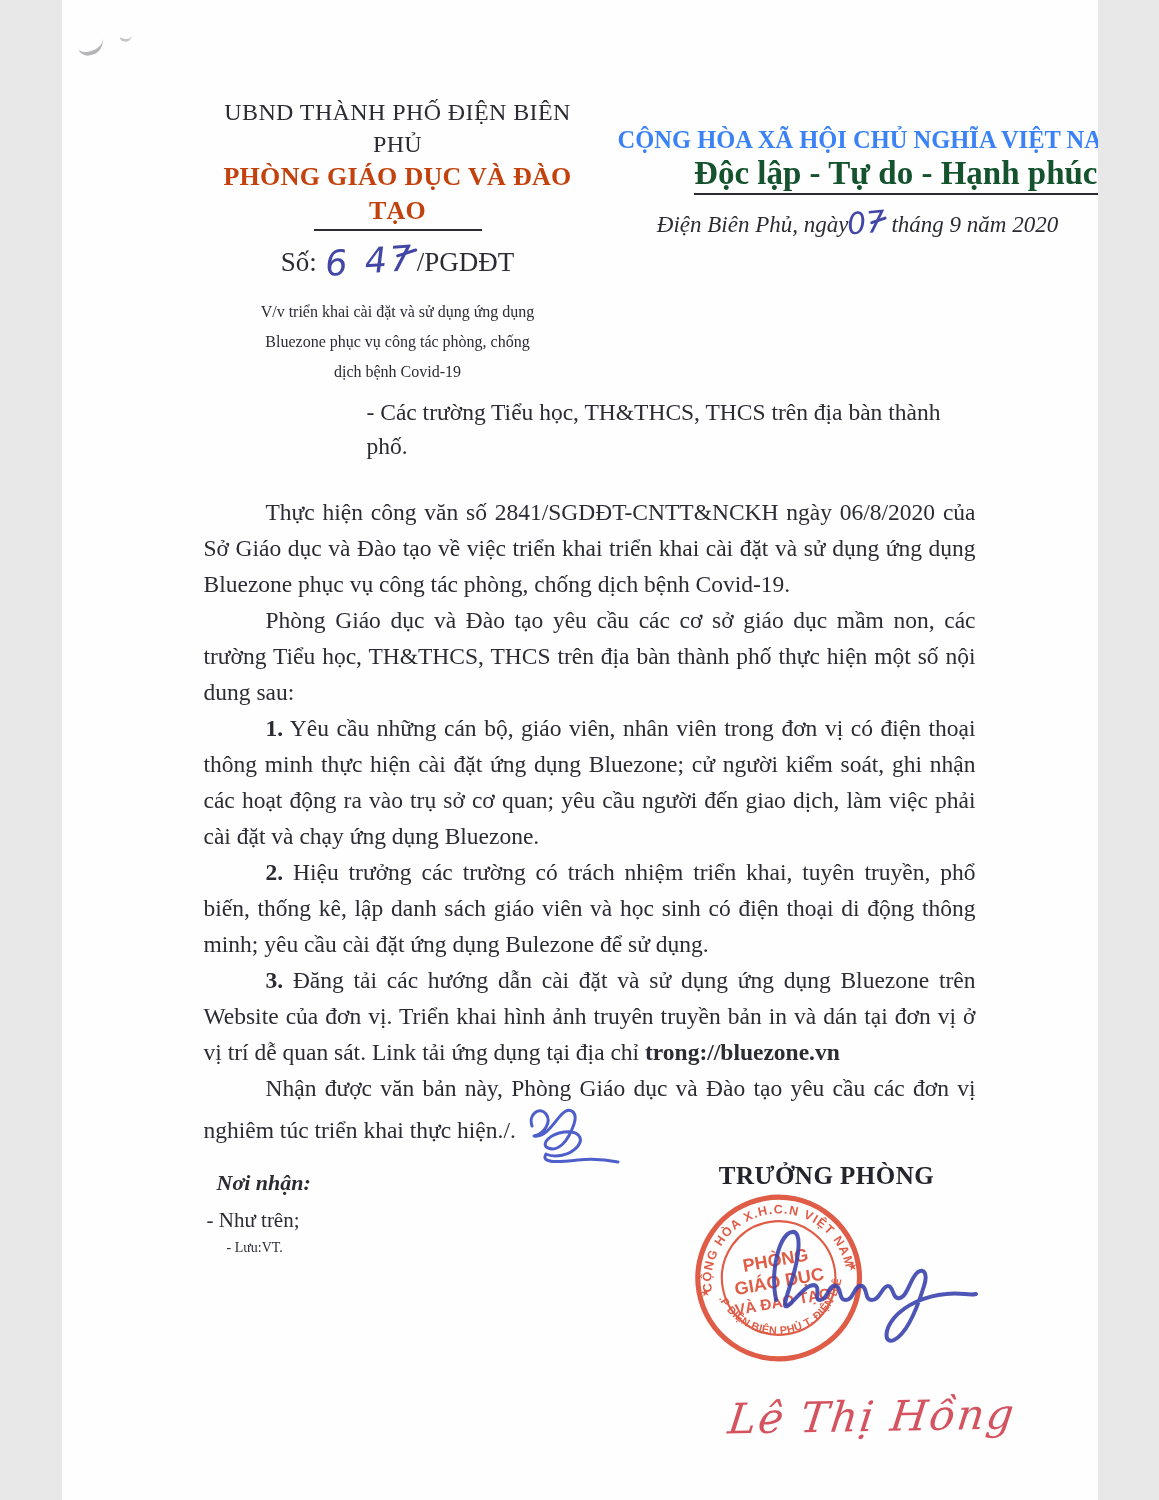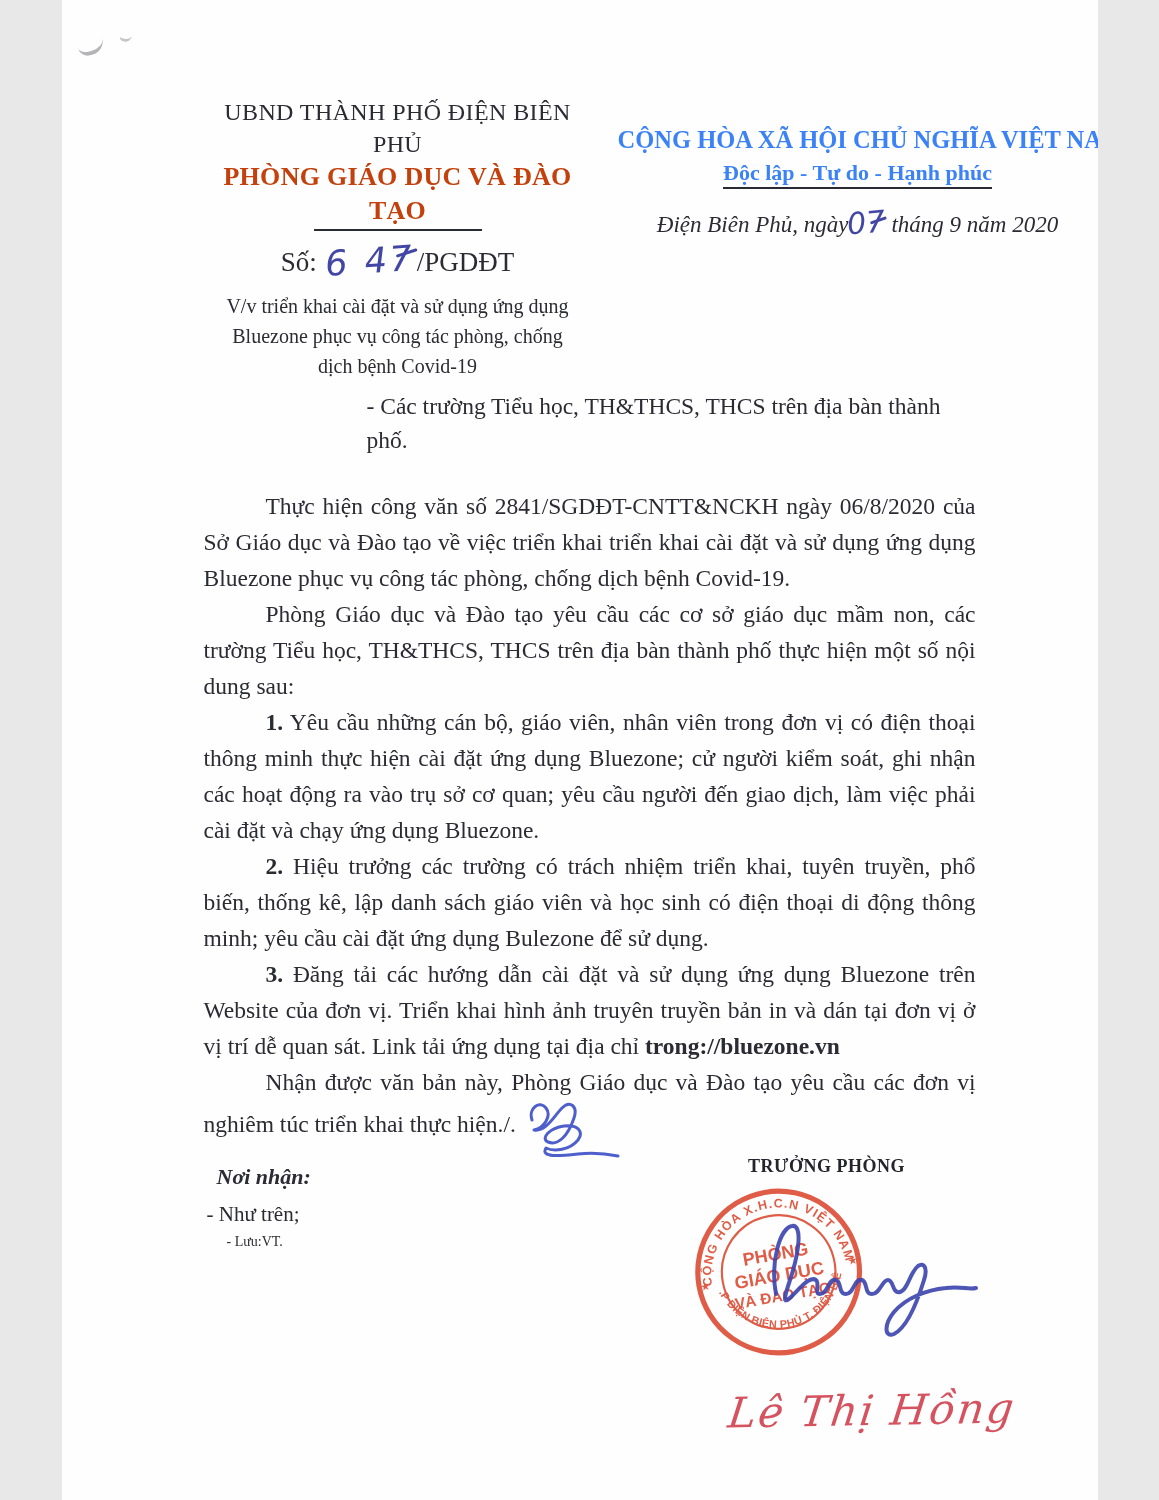--- a/index.html
+++ b/index.html
@@ -27,23 +27,23 @@
   .h-left .org-parent{font-size:24px;line-height:32px;letter-spacing:.4px;}
   .h-left .org-name{font-size:26px;line-height:34px;font-weight:bold;letter-spacing:.3px;color:#c2410c;}
   .rule-left{width:168px;border-bottom:2.5px solid #2b2b33;margin:1px auto 4px;}
   .so-line{font-size:27px;line-height:48px;white-space:nowrap;}
   .hand{position:relative;display:inline-block;
     font-family:"DejaVu Sans","Liberation Sans",sans-serif;
     font-style:italic;color:#4247a6;}
   .hand-so{font-size:35px;transform:rotate(-4deg) translateY(2px);margin:0 2px 0 8px;letter-spacing:3px;}
   .hand .cross{position:absolute;background:#4247a6;height:3px;border-radius:2px;transform:rotate(-14deg);}
   .hand-so .cross{width:22px;right:-3px;top:17px;}
-  .subject{font-size:20px;line-height:30px;margin-top:5px;}
+  .subject{font-size:16px;line-height:30px;margin-top:11px;}
   .motto1{font-size:24.5px;line-height:32px;font-weight:bold;color:#3b82f6;white-space:nowrap;margin-top:28px;}
-  .motto2{font-size:22px;line-height:34px;font-weight:bold;color:#3b82f6;}
+  .motto2{font-size:33px;line-height:34px;font-weight:bold;color:#14532d;text-align:right;}
   .motto2 span{border-bottom:2.5px solid #2b2b33;padding-bottom:2px;}
   .date-line{font-size:23px;line-height:32px;font-style:italic;margin-top:16px;white-space:nowrap;}
   .hand-date{font-size:30px;transform:rotate(-5deg) translateY(1px);margin-left:-1px;letter-spacing:0;}
   .hand-date .cross{width:17px;right:-2px;top:13px;}
 
   
   .body-block{margin:8px 122px 0 142px;font-size:23.5px;}
   .salutation{line-height:34px;}
   .salutation .kg{margin-left:63px;}
   .salutation .rcpt{margin-left:163px;}
@@ -52,21 +52,21 @@
   .paragraphs p b{font-weight:bold;}
   .sig-initial{display:inline-block;vertical-align:-30px;margin-left:4px;}
 
   
   .footer{position:relative;height:420px;margin-top:-12px;}
   .noi-nhan-label{position:absolute;left:155px;top:14px;
     font-weight:bold;font-style:italic;font-size:22px;}
   .noi-nhan-1{position:absolute;left:145px;top:52px;font-size:21px;}
   .noi-nhan-2{position:absolute;left:145px;top:84px;font-size:14px;margin-left:20px;}
   .sign-title{position:absolute;left:600px;top:6px;width:330px;
-    text-align:center;font-weight:bold;font-size:18px;letter-spacing:.5px;color:#24242c;}
+    text-align:center;font-weight:bold;font-size:25px;letter-spacing:.5px;color:#24242c;}
   .stamp{position:absolute;left:631px;top:36px;transform:rotate(-10deg);opacity:.92;}
   .stamp .arc-top{font-family:"Liberation Sans","DejaVu Sans",sans-serif;
     font-weight:bold;font-size:14.5px;letter-spacing:1.4px;fill:#dd4f38;}
   .stamp .arc-bot{font-family:"Liberation Sans","DejaVu Sans",sans-serif;
     font-weight:bold;font-size:12.5px;letter-spacing:.4px;fill:#dd4f38;}
   .stamp .star{font-size:13px;fill:#dd4f38;}
   .stamp .ctr{font-family:"Liberation Sans","DejaVu Sans",sans-serif;
     font-weight:bold;fill:#dd4f38;}
   .signature{position:absolute;left:700px;top:52px;}
   .signer-name{position:absolute;left:645px;top:236px;width:330px;text-align:center;

